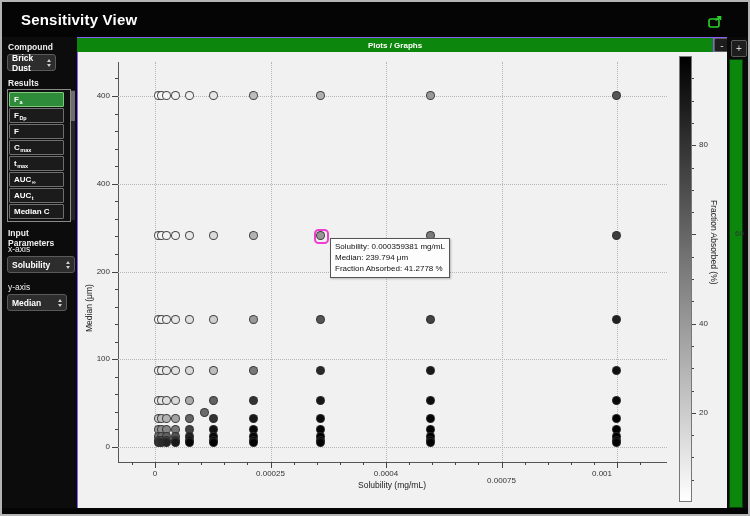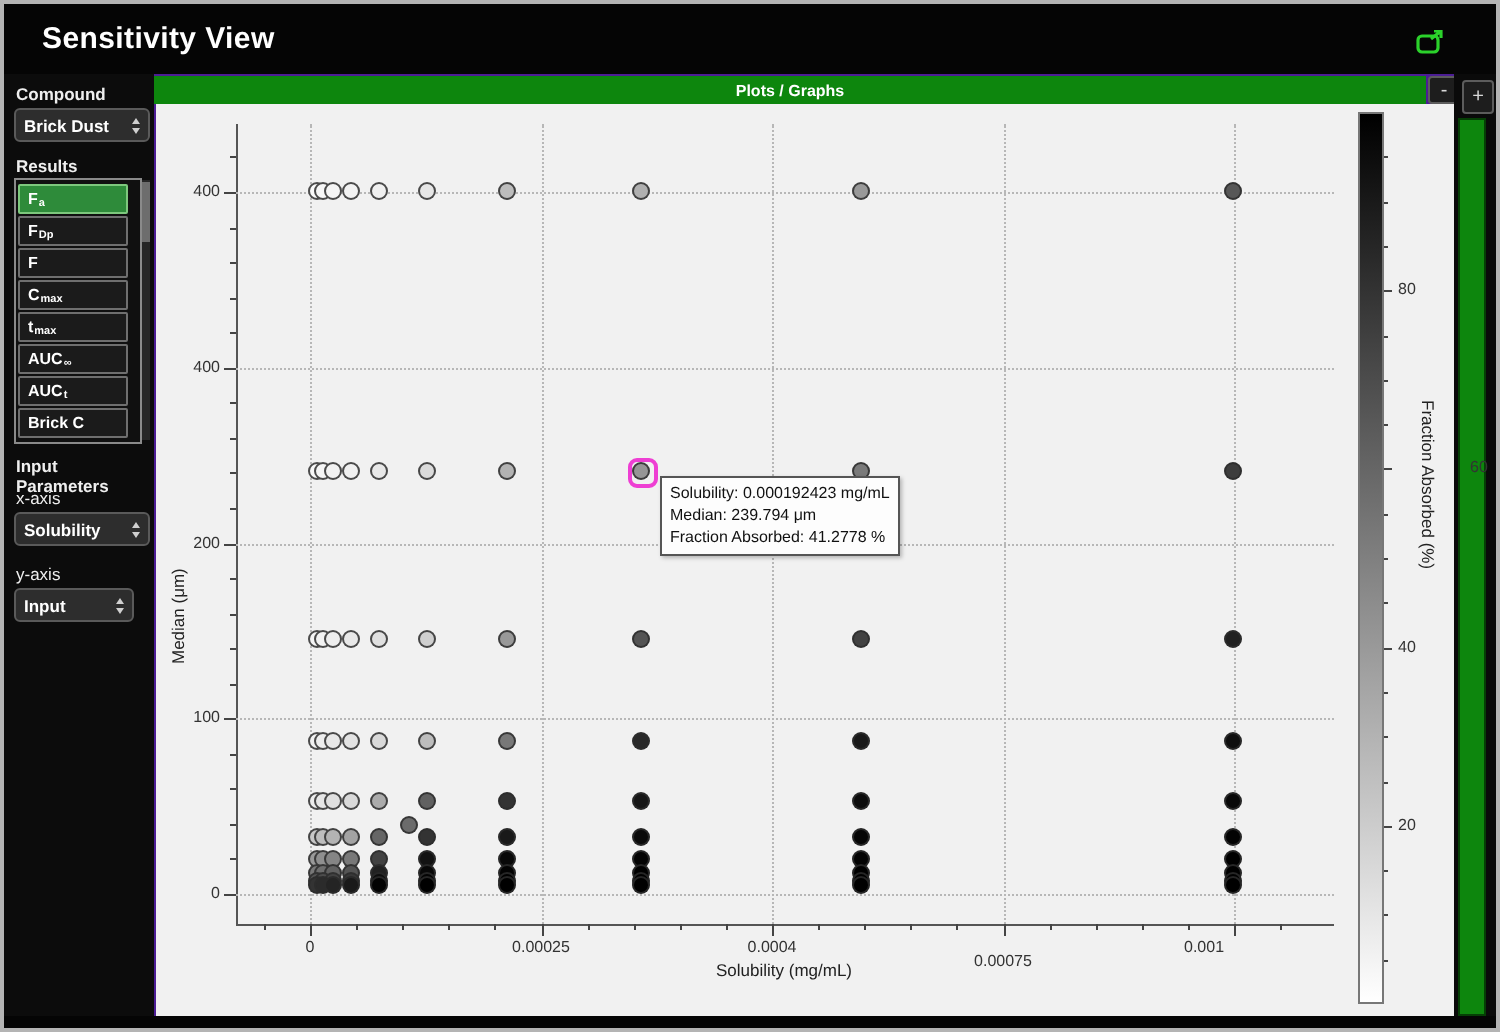--- a/index.html
+++ b/index.html
@@ -1,17 +1,17 @@
 <!DOCTYPE html>
 <html><head>
 <meta charset="utf-8">
 <style>
   html,body{margin:0;padding:0;background:#888;}
   *{box-sizing:border-box;font-family:"Liberation Sans","DejaVu Sans",sans-serif;}
-  #window{position:relative;width:750px;height:516px;background:#4c1d95;border:2px solid #b4b4b4;overflow:hidden;}
+  #window{position:relative;width:750px;height:516px;background:#8b5cf6;border:2px solid #b4b4b4;overflow:hidden;}
   .abs{position:absolute;}
   
   #titlebar{left:0;top:0;width:746px;height:35px;background:#050505;}
   #title{left:19px;top:9px;color:#fff;font-size:15px;font-weight:600;letter-spacing:.2px;}
   #launch{right:26px;top:12px;width:14px;height:12px;cursor:pointer;}
   
   #sidebar{left:0;top:35px;width:75px;height:471px;background:#0c0c0c;color:#e8e8e8;}
   .side-label{left:6px;font-size:8.5px;color:#efefef;font-weight:600;}
   .dropdown{left:5px;height:17px;background:#2d2d2d;border:1px solid #5a5a5a;border-radius:3px;color:#fff;
     font-size:8.5px;font-weight:700;display:flex;align-items:center;justify-content:space-between;
@@ -64,21 +64,21 @@
       <svg width="14" height="12" viewBox="0 0 14 12">
         <rect x="1" y="3" width="10" height="8" rx="2" fill="none" stroke="#2bd12b" stroke-width="1.6"></rect>
         <path d="M8 4 L12 4 L12 0" fill="none" stroke="#2bd12b" stroke-width="0"></path>
         <path d="M7.5 4.5 L12.5 0.5 M9 0.5 H12.5 V4" fill="none" stroke="#2bd12b" stroke-width="1.6"></path>
       </svg>
     </span>
   </div>
 
   <div id="sidebar" class="abs">
     <span class="side-label abs" style="top:5px">Compound</span>
-    <div class="dropdown abs" style="top:17px;width:68px">
+    <div class="dropdown abs" style="top:17px;width:49px">
       <span>Brick Dust</span>
       <span class="spinner">
           <b class="sp-up"></b>
           <b class="sp-dn"></b>
         </span>
     </div>
     <span class="side-label abs" style="top:41px">Results</span>
     <div id="resultsbox" class="abs">
         <div class="res-item sel" style="background: rgb(46, 139, 58);">
           <span>F</span>
@@ -101,37 +101,37 @@
         </div>
         <div class="res-item">
           <span>AUC</span>
           <sub>∞</sub>
         </div>
         <div class="res-item">
           <span>AUC</span>
           <sub>t</sub>
         </div>
         <div class="res-item">
-          <span>Brick C</span>
+          <span>Median C</span>
         </div>
       </div>
     <div id="res-scroll" class="abs"></div>
     <div id="res-thumb" class="abs"></div>
     <span class="side-label abs" style="top:191px">Input Parameters</span>
     <span class="side-label abs" style="top:207px;font-weight:400">x-axis</span>
     <div class="dropdown abs" style="top:219px;width:68px">
       <span>Solubility</span>
       <span class="spinner">
           <b class="sp-up"></b>
           <b class="sp-dn"></b>
         </span>
     </div>
     <span class="side-label abs" style="top:245px;font-weight:400">y-axis</span>
     <div class="dropdown abs" style="top:257px;width:60px">
-      <span>Input</span>
+      <span>Median</span>
       <span class="spinner">
           <b class="sp-up"></b>
           <b class="sp-dn"></b>
         </span>
     </div>
   </div>
 
   <div id="greenbar" class="abs" style="background: rgb(13, 134, 13);">
     <span>Plots / Graphs</span>
   </div>
@@ -145,21 +145,21 @@
     <div id="ytitle" class="abs" style="left:6px;top:160px;height:120px">Median (μm)</div>
     <div id="xtitle" class="abs" style="left:254px;top:428px;width:120px">Solubility (mg/mL)</div>
 
     <div id="cbar" class="abs" style="left: 601px; top: 4px; width: 13px; height: 446px; background: linear-gradient(rgb(0, 0, 0), rgb(255, 255, 255));"></div>
     <div id="cbtitle" class="abs" style="left:631px;top:148px">Fraction Absorbed (%)</div>
 
     <div class="spine abs" style="left:40px;top:10px;width:1px;height:401px"></div>
     <div class="spine abs" style="left:40px;top:410px;width:549px;height:1px"></div>
 
     <div id="tooltip" class="abs" style="left: 252px; top: 186px; z-index: 40;">
-      <div>Solubility: 0.000192423 mg/mL</div>
+      <div>Solubility: 0.000359381 mg/mL</div>
       <div>Median: 239.794 μm</div>
       <div>Fraction Absorbed: 41.2778 %</div>
     </div>
   <div class="abs gridv" style="left: 77px; top: 10px; height: 400px;"></div>
       <div class="abs tick" style="left: 77px; top: 410px; width: 1px; height: 6px;"></div>
       <div class="abs tlabel" style="left: 52px; top: 417px; width: 50px; text-align: center;">0</div>
       <div class="abs gridv" style="left: 192.5px; top: 10px; height: 400px;"></div>
       <div class="abs tick" style="left: 192.5px; top: 410px; width: 1px; height: 6px;"></div>
       <div class="abs tlabel" style="left: 167.5px; top: 417px; width: 50px; text-align: center;">0.00025</div>
       <div class="abs gridv" style="left: 308px; top: 10px; height: 400px;"></div>

